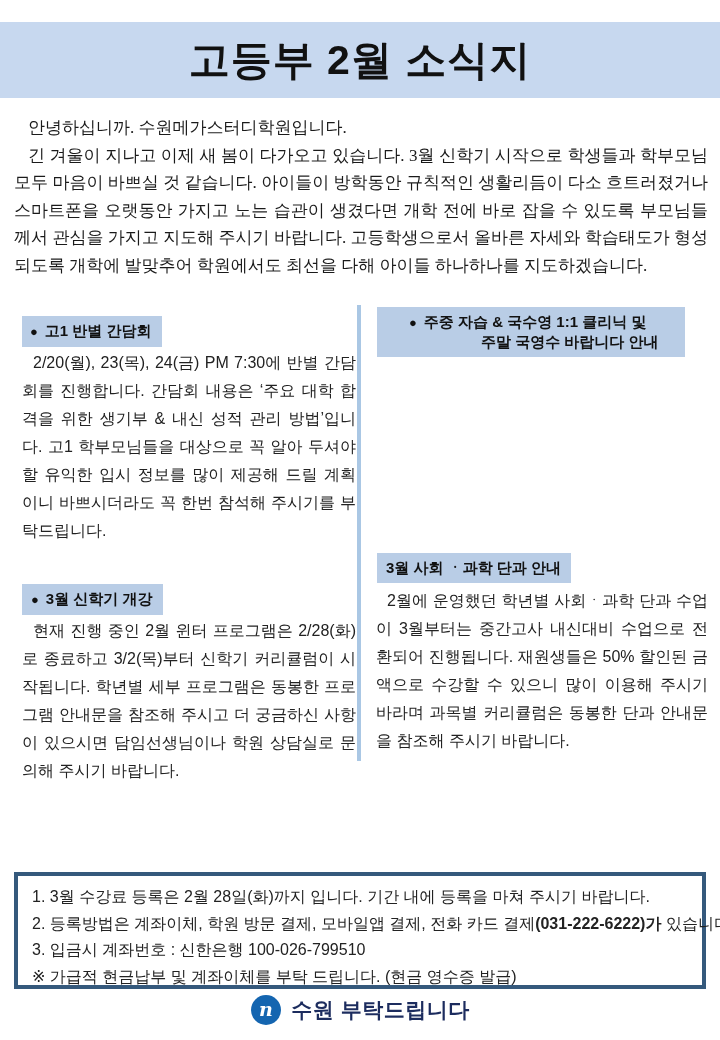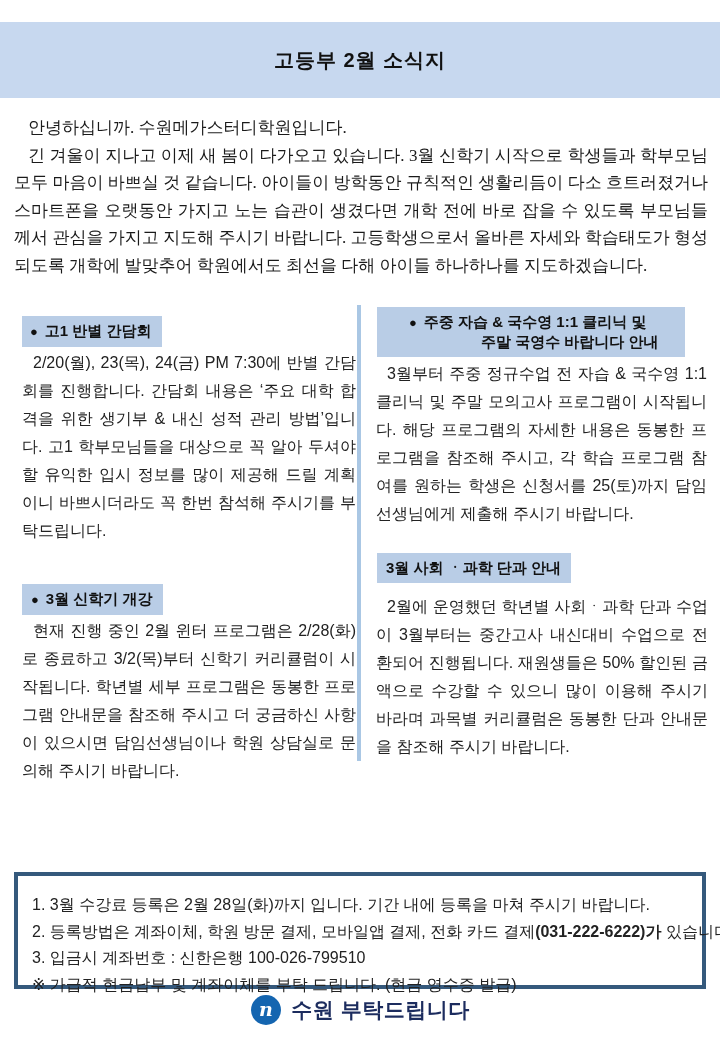--- a/index.html
+++ b/index.html
@@ -17,21 +17,21 @@
   }
   
   .banner {
     position: absolute; left: 0; top: 22px;
     width: 720px; height: 76px;
     background: var(--banner_bg, #c7d8ef);
     display: flex; align-items: center; justify-content: center;
   }
   .banner h1 {
     margin: 16px;
-    font-size: 20px; font-weight: bold; color: #111111;
+    font-size: 41px; font-weight: bold; color: #111111;
     letter-spacing: 1px;
     font-family: "Liberation Sans", "DejaVu Sans", sans-serif;
   }
   
   .intro {
     position: absolute; left: 14px; top: 114px; width: 694px;
     font-family: "Liberation Serif", "DejaVu Serif", serif;
     font-size: 17px; line-height: 27.5px; color: #1a1a1a;
     text-align: justify;
     word-break: break-all;
@@ -64,28 +64,28 @@
     position: absolute;
     margin: 0;
     font-size: 16px; line-height: 28px; color: #222222;
     text-align: justify; text-align-last: left;
     word-break: break-all;
     text-indent: 11px;
   }
   .b-left1  { left: 22px;  top: 349px; width: 334px; }
   .b-left2  { left: 22px;  top: 617px; width: 334px; }
   .b-right1 { left: 376px; top: 360px; width: 331px; }
-  .b-right2 { left: 376px; top: 587px; width: 332px; margin-top: 6px; }
+  .b-right2 { left: 376px; top: 587px; width: 332px; }
   
   .notice {
     position: absolute; left: 14px; top: 872px;
     width: 692px; height: 117px;
     box-sizing: border-box;
     border: 4px solid var(--notice_border, #35597c);
-    padding: 16px 14px;
+    padding: 8px 14px;
   }
   .notice p {
     margin: 0;
     font-size: 16px; line-height: 26.5px; color: #222222;
     white-space: nowrap;
   }
   .notice strong { font-weight: bold; }
   
   .footer {
     position: absolute; left: 0; top: 994px; width: 720px;
@@ -122,21 +122,20 @@
 
   <div class="sec-header h-left2">
     <span class="bullet">●</span><span>3월 신학기 개강</span>
   </div>
   <p class="sec-body b-left2">현재 진행 중인 2월 윈터 프로그램은 2/28(화)로 종료하고 3/2(목)부터 신학기 커리큘럼이 시작됩니다.  학년별 세부 프로그램은 동봉한 프로그램 안내문을 참조해 주시고 더 궁금하신 사항이 있으시면 담임선생님이나 학원 상담실로 문의해 주시기 바랍니다.</p>
 
   <div class="sec-header two-line h-right1">
     <span class="line1"><span class="bullet">●</span><span>주중 자습 &amp; 국수영 1:1 클리닉 및</span></span>
     <span class="line2">주말 국영수 바랍니다 안내</span>
   </div>
-  <p class="sec-body b-right1">3월부터 주중 정규수업 전 자습 &amp; 국수영 1:1 클리닉 및 주말 모의고사 프로그램이 시작됩니다.  해당 프로그램의 자세한 내용은 동봉한 프로그램을 참조해 주시고, 각 학습 프로그램 참여를 원하는 학생은 신청서를 25(토)까지 담임선생님에게 제출해 주시기 바랍니다.</p>
 
   <div class="sec-header h-right2">
     <span>3월 사회 ㆍ과학 단과 안내</span>
   </div>
   <p class="sec-body b-right2">2월에 운영했던 학년별 사회ㆍ과학 단과 수업이 3월부터는 중간고사 내신대비 수업으로 전환되어 진행됩니다.  재원생들은 50% 할인된 금액으로 수강할 수 있으니 많이 이용해 주시기 바라며 과목별 커리큘럼은 동봉한 단과 안내문을 참조해 주시기 바랍니다.</p>
 
   <div class="notice">
     <p>1. 3월 수강료 등록은 2월 28일(화)까지  입니다. 기간 내에 등록을 마쳐 주시기 바랍니다.</p>
     <p><span>2. 등록방법은 계좌이체, 학원 방문 결제, 모바일앱 결제, 전화 카드 결제</span><strong>(031-222-6222)가</strong><span> 있습니다.</span></p>
     <p>3. 입금시 계좌번호 : 신한은행 100-026-799510</p>

